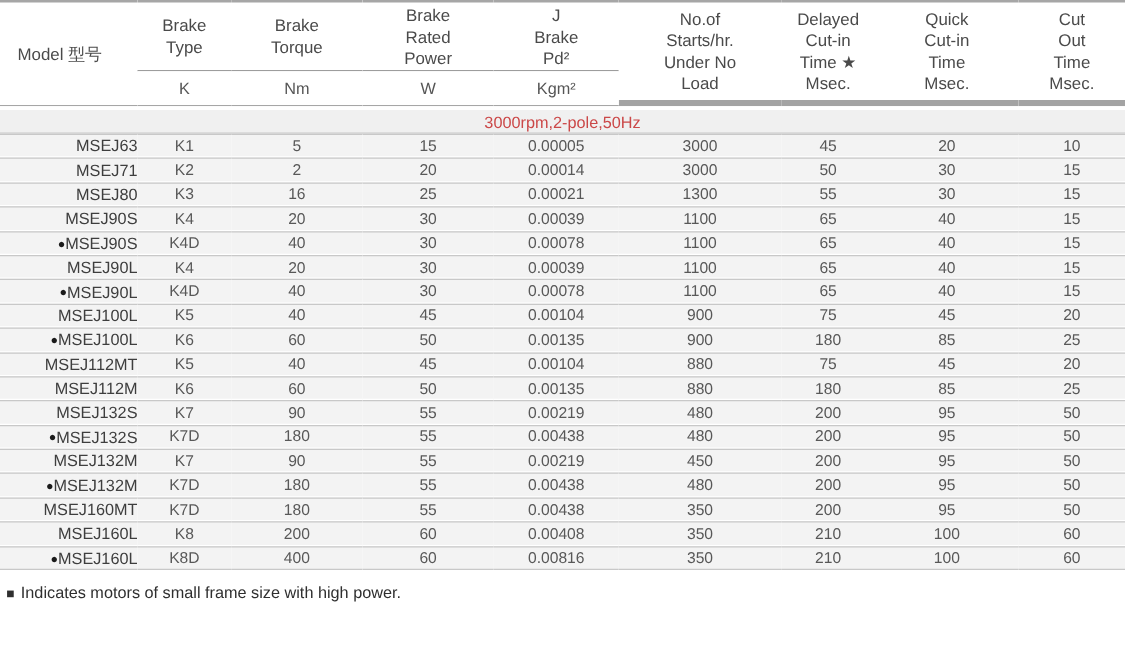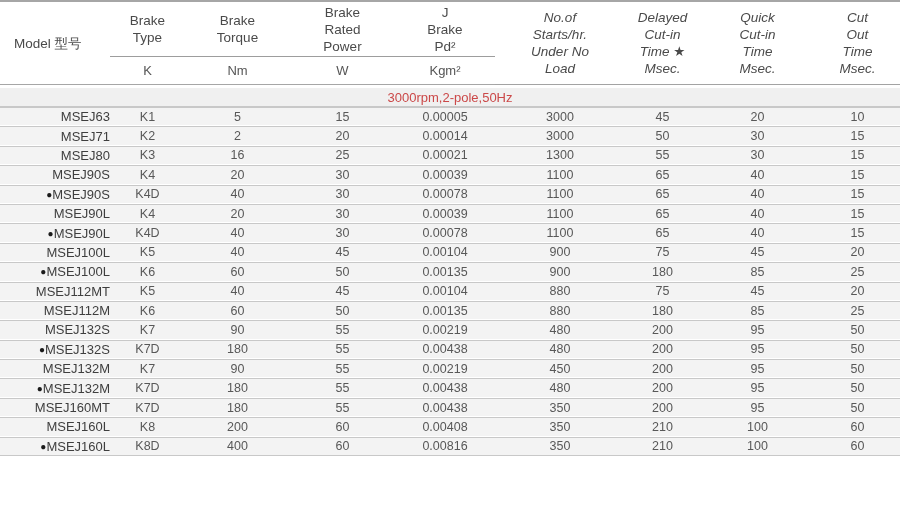--- a/index.html
+++ b/index.html
@@ -33,21 +33,21 @@
     padding: 0;
     background: #ffffff;
   }
   tr.h-main th { border-top: 2px solid #a6a6a6; }
   tr.h-main th.model-h {
     text-align: left;
     padding-left: 14px;
     border-bottom: 1px solid #a6a6a6;
   }
   tr.h-main th.group { height: 54px; border-bottom: 1px solid #9d9d9d; }
-  tr.h-main th.span2 { border-bottom: 1px solid #a3a3a3; font-style: italic; }
+  tr.h-main th.span2 { border-bottom: 5px solid #a3a3a3; }
   tr.h-units th {
     height: 27px;
     border-bottom: 1px solid #a6a6a6;
     color: #555555;
     font-size: 13px;
   }
   
   td.band {
     border-top: 3px solid #ffffff;
     background: #f0f0f0;
@@ -356,15 +356,16 @@
       <td>0.00816</td>
       <td>350</td>
       <td>210</td>
       <td>100</td>
       <td>60</td>
     </tr>
       </tbody>
   </table>
 
   <div class="notes">
+      <div class="note-line"><span class="note-marker">■</span><span>Indicates motors of small frame size with high power.</span></div>
     </div>
 
 </div>
 
 </body></html>

